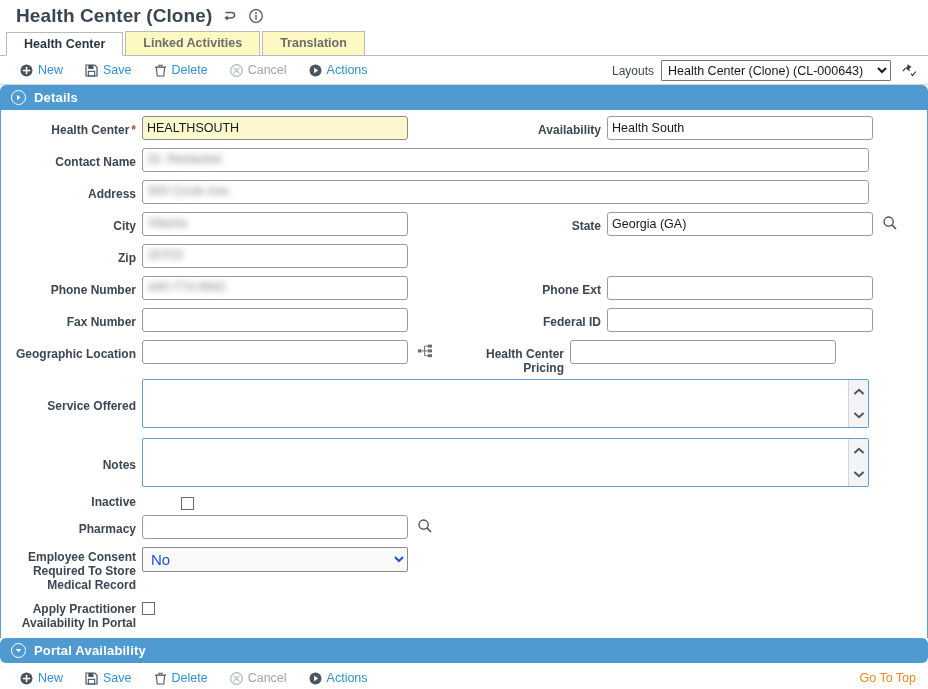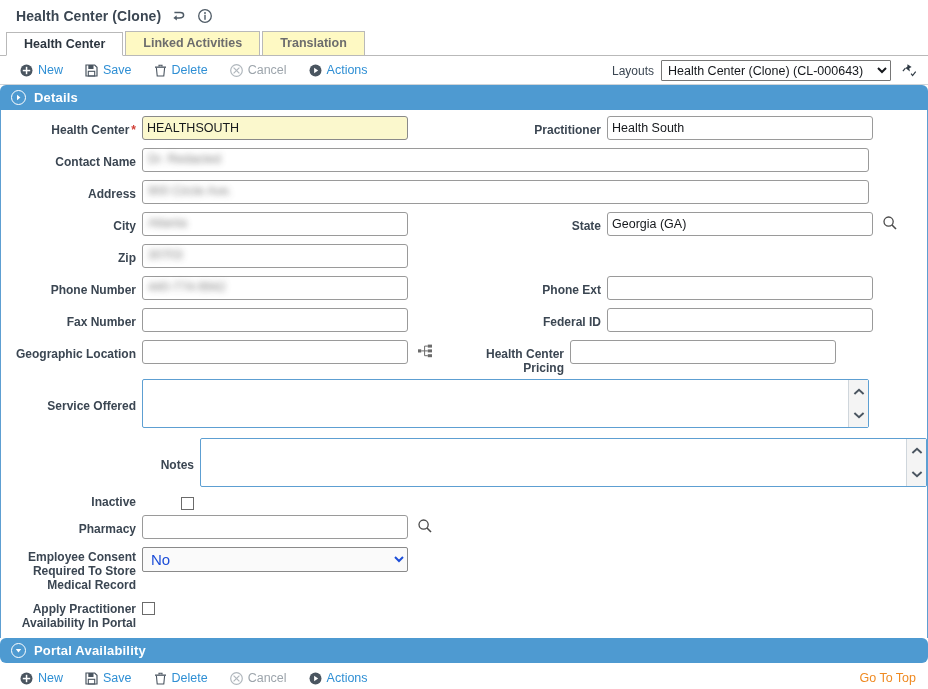--- a/index.html
+++ b/index.html
@@ -16,21 +16,21 @@
     background: #ffffff;
   }
 
   
   .titlebar {
     height: 32px;
     display: flex; align-items: center;
     padding: 0 0 0 16px;
   }
   .page-title {
-    font-size: 14px; font-weight: bold; color: #3b4652;
+    font-size: 19px; font-weight: bold; color: #3b4652;
     letter-spacing: .1px;
   }
   .title-icons { display: flex; align-items: center; margin-left: 10px; gap: 9px; }
   .ticon { color: #4f5b66; display: inline-flex; align-items: center; }
 
   
   .tabstrip {
     height: 24px;
     display: flex; align-items: flex-end;
     padding-left: 6px;
@@ -337,21 +337,21 @@
     </span>
     <span class="sect-title">Details</span>
   </div>
 
   <div class="form-body">
 
     <div class="row">
       <div class="lbl lbl-l"><span>Health Center</span><span class="req">*</span></div>
       <input class="fld w-half req-fill" value="HEALTHSOUTH" style="">
       <div class="gap-r"></div>
-      <div class="lbl lbl-r">Practitioner</div>
+      <div class="lbl lbl-r">Availability</div>
       <input class="fld w-half" value="Health South" style="">
     </div>
 
     <div class="row">
       <div class="lbl lbl-l">Contact Name</div>
       <div class="blurwrap">
         <input class="fld w-full" style="">
         <span class="blurtext">Dr. Redacted</span>
       </div>
     </div>
@@ -440,21 +440,21 @@
           </span>
           <span>
             <svg width="12" height="8" viewBox="0 0 12 8">
                 <path d="M1.4 2 L6 6.3 L10.6 2" fill="none" stroke="#4a5560" stroke-width="1.9"></path>
               </svg>
           </span>
         </div>
       </div>
     </div>
 
-    <div class="row" style="min-height:57px; padding-top:6px;justify-content:flex-end;">
+    <div class="row" style="min-height:57px; padding-top:6px;">
       <div class="lbl lbl-l" style="padding-top:20px;">Notes</div>
       <div class="ta-wrap">
         <textarea class="ta" style=""></textarea>
         <div class="ta-spin">
           <span>
             <svg width="12" height="8" viewBox="0 0 12 8">
                 <path d="M1.4 6 L6 1.7 L10.6 6" fill="none" stroke="#4a5560" stroke-width="1.9"></path>
               </svg>
           </span>
           <span>

